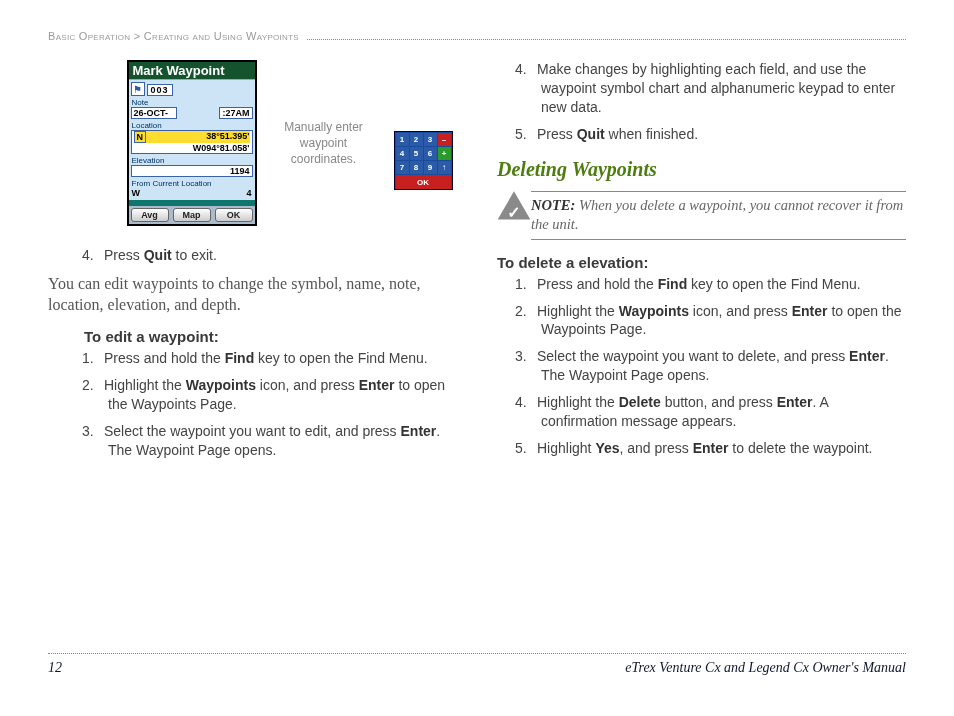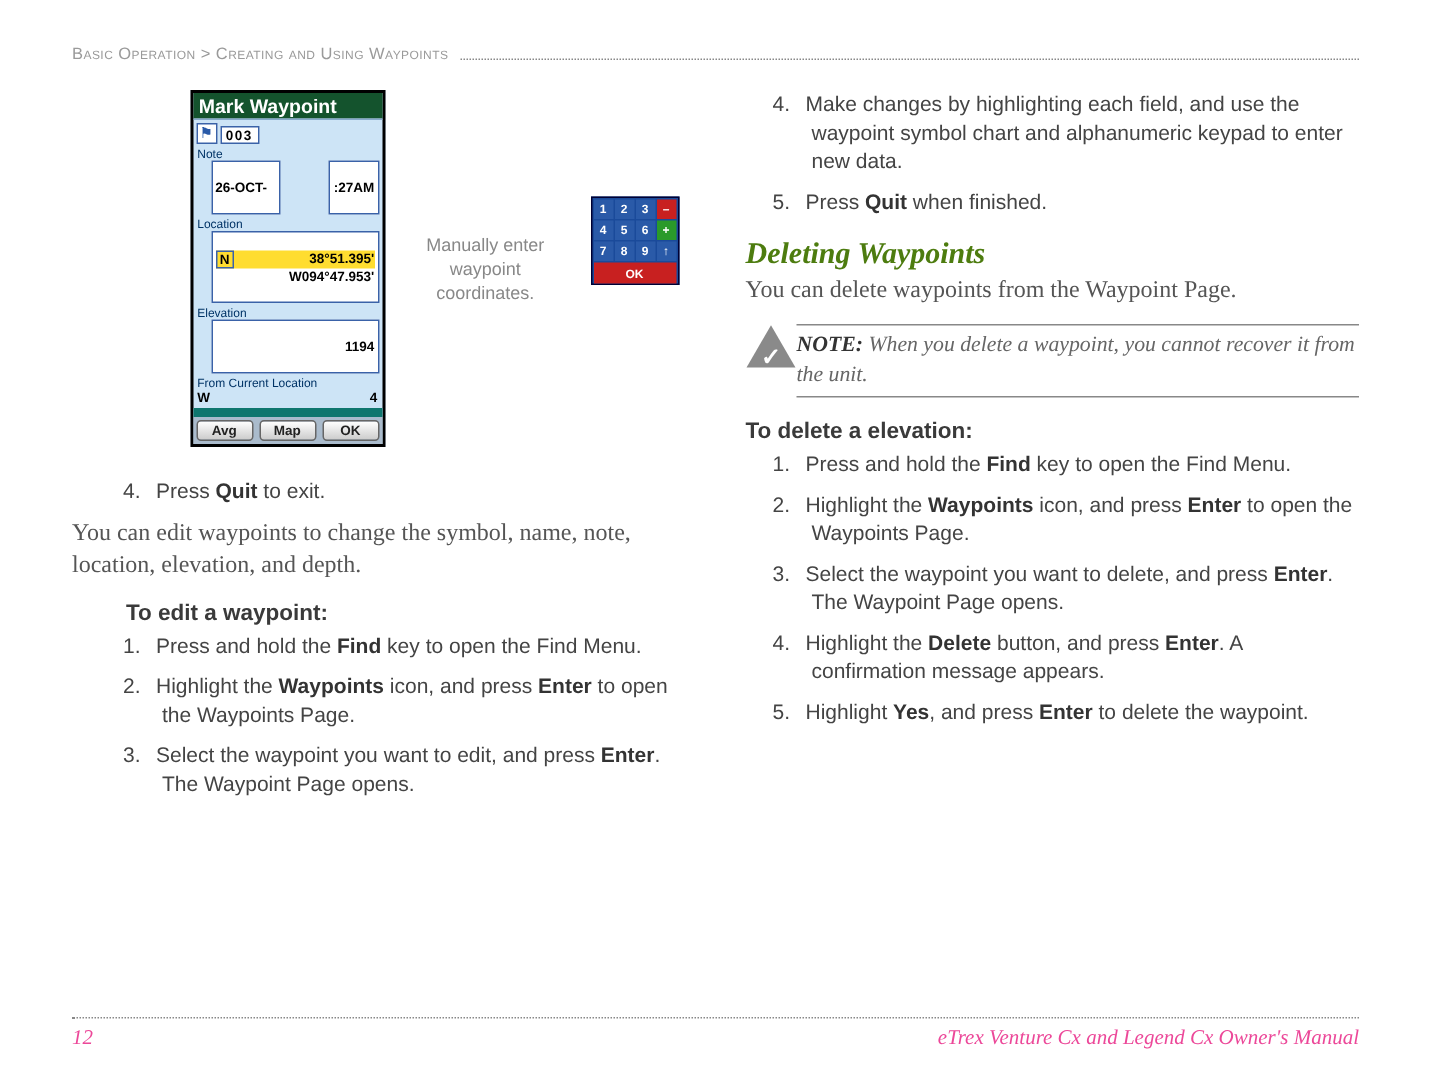--- a/index.html
+++ b/index.html
@@ -90,21 +90,21 @@
     z-index:5;
   }
   .kp {
     background:#2a5aa8; color:#fff; font-size:8px; display:flex; align-items:center; justify-content:center; font-weight:bold;
   }
   .kp.red{background:#c82020;}
   .kp.green{background:#2a9a2a;}
   .kp.ok{grid-column:1 / span 4; background:#c82020; height:14px;}
   .d-label{font-size:8px; color:#003366; padding:0 3px;}
   .d-field{
-    background:#fff; border:1px solid #3a62a8; margin:0 2px 2px 12px; padding:12px 2px; font-weight:bold; font-size:9px;
+    background:#fff; border:1px solid #3a62a8; margin:0 2px 2px 2px; padding:0 2px; font-weight:bold; font-size:9px;
   }
   .d-loc-line{display:flex;}
   .d-loc-lat{background:#ffdd30;}
   .d-dir{background:#ffdd30; border:1px solid #3a62a8; padding:0 2px; font-weight:bold;}
   .d-elev{text-align:right;}
   .d-from{display:flex; justify-content:space-between; font-weight:bold; padding:0 3px 2px 3px;}
   .d-buttons{
     display:flex; background:#aabbcc; border-top:6px solid #0f766e;
   }
   .d-btn{
@@ -177,29 +177,29 @@
     font-size: 14.5px;
     color:#666;
     border-top:1px solid #888;
     border-bottom:1px solid #888;
     padding:4px 0;
     line-height:1.35;
   }
   .note-text b{font-weight:bold;}
   .footer{
     position:absolute;
-    bottom:15px;
+    bottom:40px;
     left:48px; right:48px;
     border-top:1.5px dotted #888;
     padding-top:6px;
     display:flex;
     justify-content:space-between;
     font-family: Georgia, 'Times New Roman', serif;
     font-style: italic;
-    color:#ec4899;
+    color:#0f172a;
     font-size:14px;
   }
   b{color:#333;}
 </style>
 </head>
 <body>
 
 <div class="header-row">
   <div class="breadcrumb">
     <span>Basic Operation</span><span> &gt; </span><span>Creating and Using Waypoints</span>
@@ -224,21 +224,21 @@
             <div class="d-field" style="flex:0 0 46px;">26-OCT-</div>
             <div style="flex:1"></div>
             <div class="d-field" style="flex:0 0 34px; text-align:right;">:27AM</div>
           </div>
           <div class="d-label">Location</div>
           <div class="d-field" style="text-align:right;">
             <div class="d-loc-line">
                 <span class="d-dir d-loc-lat">N</span>
                 <span style="flex:1; background:#ffdd30; text-align:right;"> 38°51.395'</span>
               </div>
-            <div>W094°47.953'</div>
+            <div>W094°81.058'</div>
           </div>
           <div class="d-label">Elevation</div>
           <div class="d-field d-elev">1194</div>
           <div class="d-label">From Current Location</div>
           <div class="d-from">
             <span>W</span>
             <span>4</span>
           </div>
           <div class="d-buttons">
             <div class="d-btn">Avg</div>
@@ -279,21 +279,20 @@
     </ol>
   </div>
 
   <div class="col">
     <ol class="step-list start4" style="padding-left:40px;">
       <li><span>Make changes by highlighting each field, and use the waypoint symbol chart and alphanumeric keypad to enter new data.</span></li>
       <li><span>Press </span><b>Quit</b><span> when finished.</span></li>
     </ol>
 
     <h2 class="section-h">Deleting Waypoints</h2>
-    <p class="section-p">You can delete waypoints from the Waypoint Page.</p>
 
     <div class="note-box">
       <div class="note-icon"></div>
       <div class="note-text"><b>NOTE:</b><span> When you delete a waypoint, you cannot recover it from the unit.</span></div>
     </div>
 
     <div class="sub-h" style="margin-left:0;">To delete a elevation:</div>
     <ol class="step-list start1" style="padding-left:40px;">
       <li><span>Press and hold the </span><b>Find</b><span> key to open the Find Menu.</span></li>
       <li><span>Highlight the </span><b>Waypoints</b><span> icon, and press </span><b>Enter</b><span> to open the Waypoints Page.</span></li>

